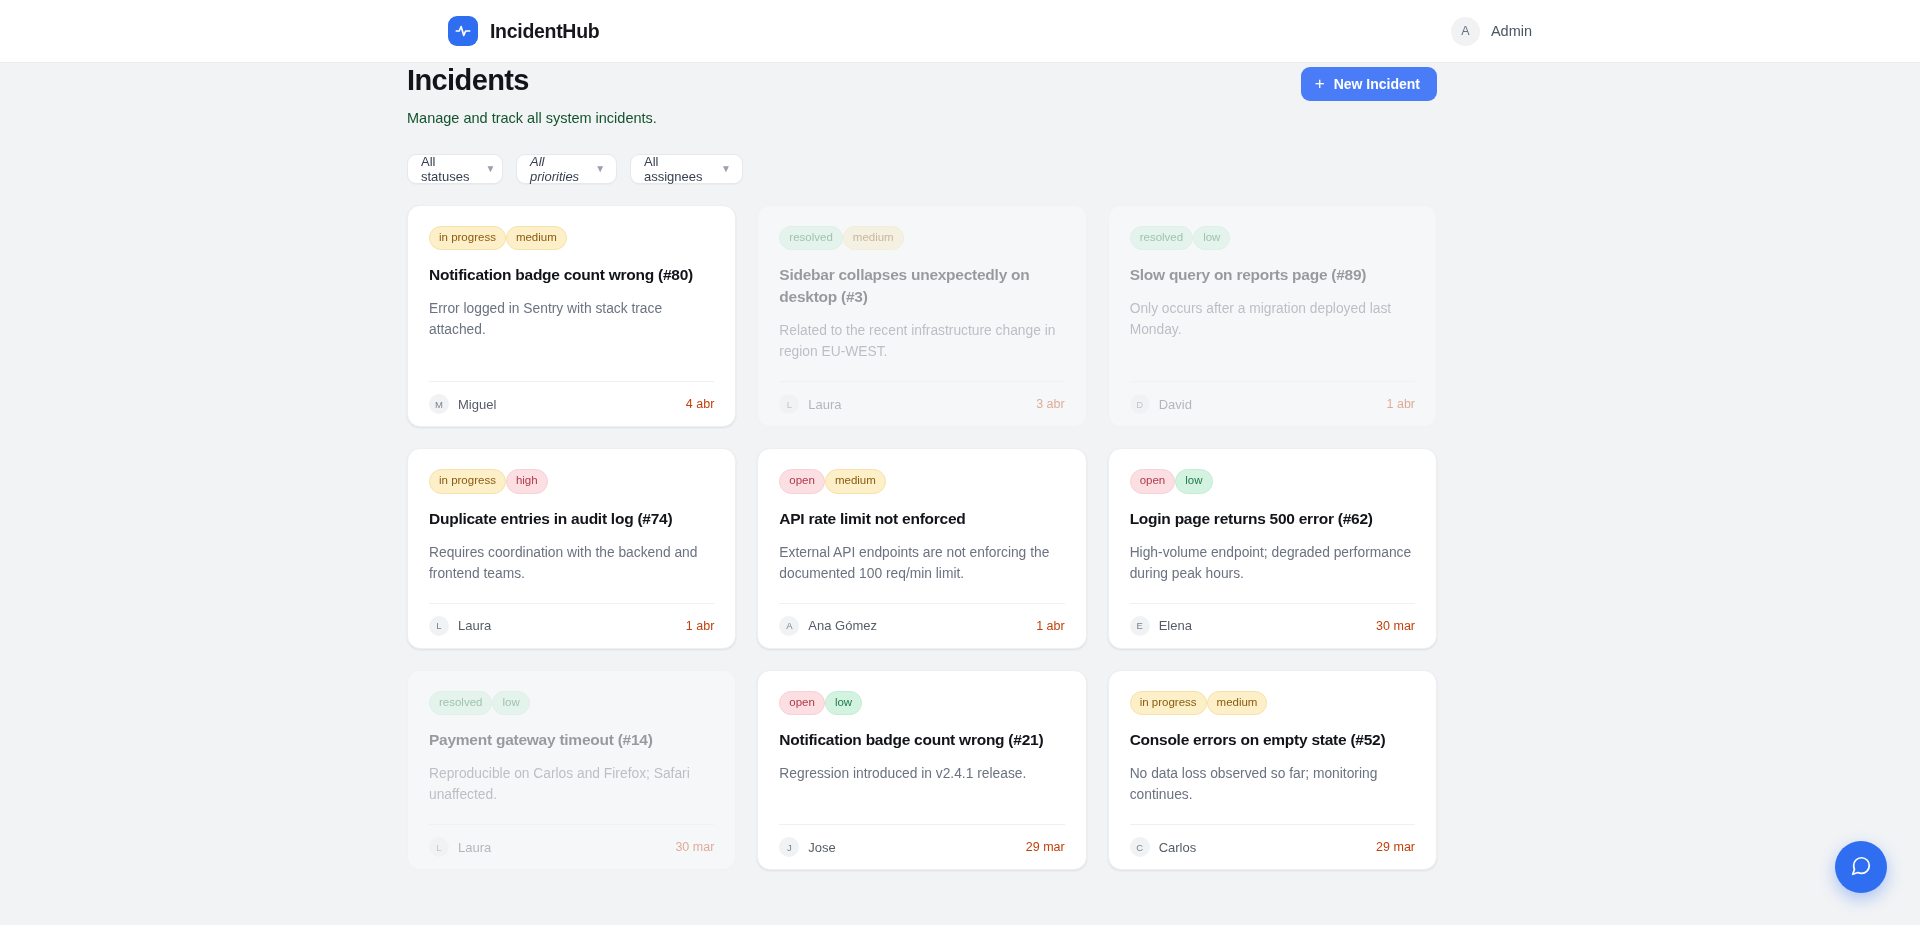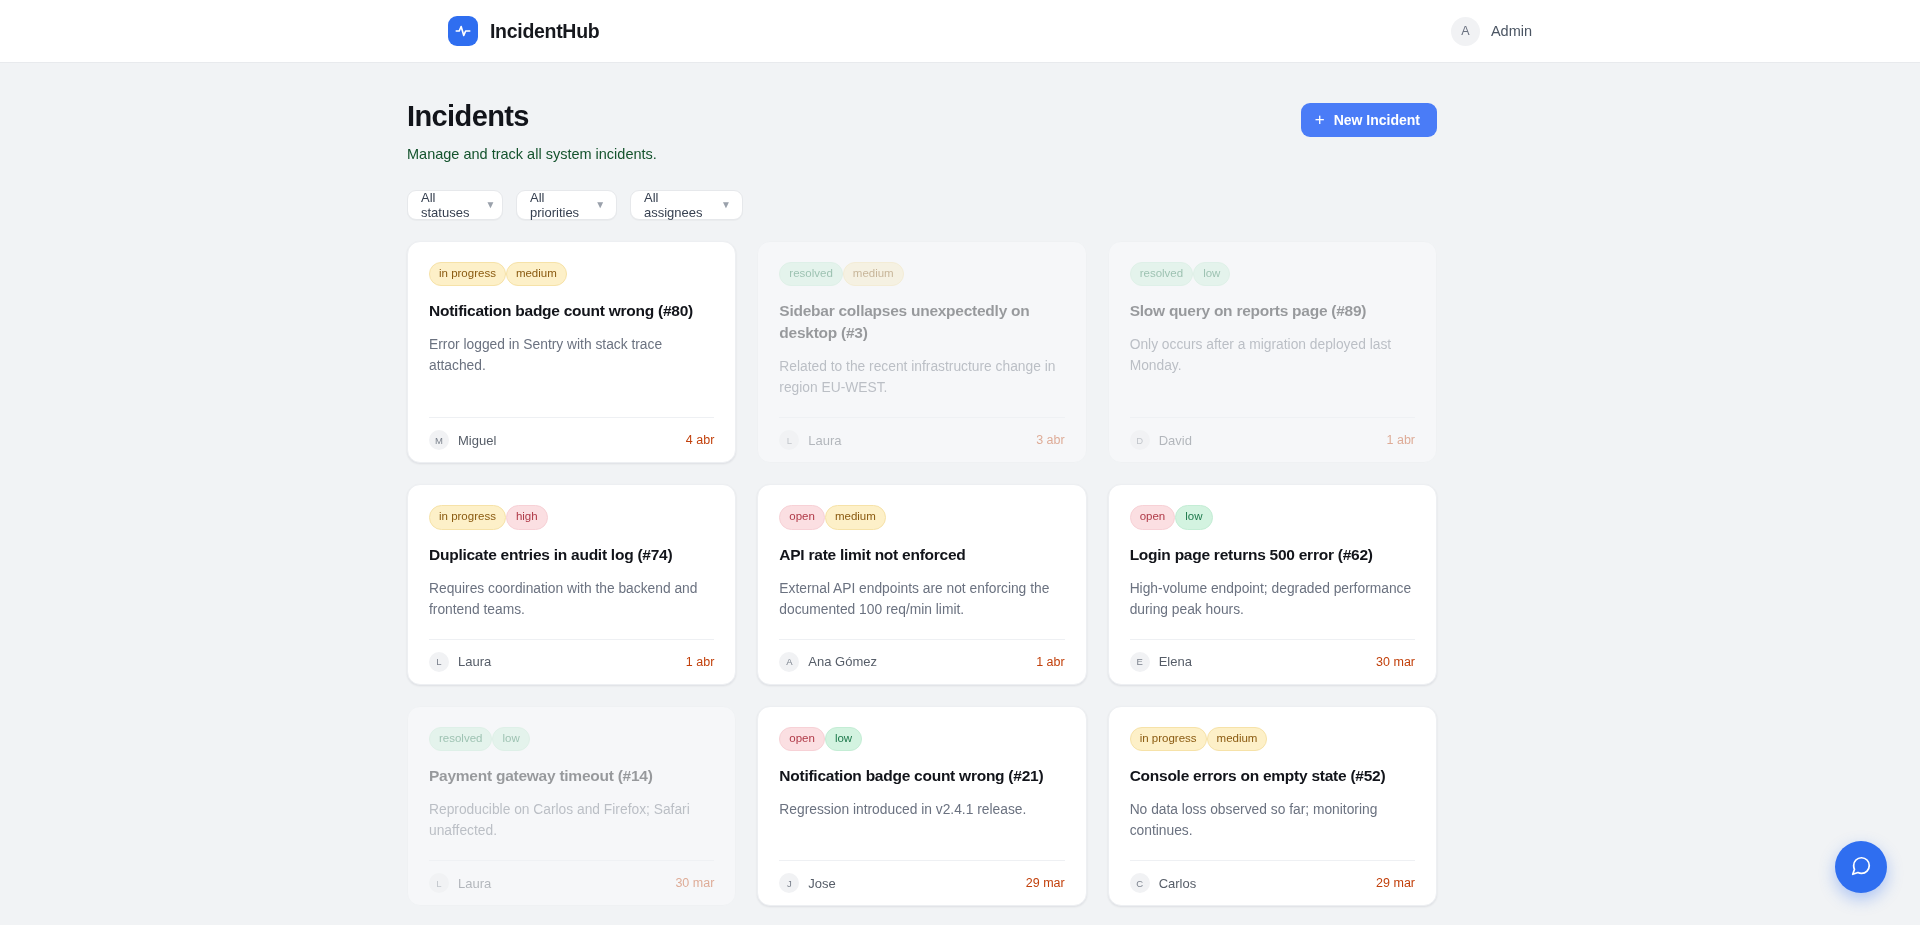--- a/index.html
+++ b/index.html
@@ -79,21 +79,20 @@
 
   .user-name {
     font-size: 14.5px;
     color: #4b5563;
   }
 
   
   .page {
     width: 1030px;
     margin: 0 auto;
-    padding-top: 36px;
     padding-left: 0;
     position: relative;
     left: -38px;
   }
 
   .page-head {
     display: flex;
     align-items: flex-start;
     justify-content: space-between;
   }
@@ -153,21 +152,21 @@
     justify-content: space-between;
     gap: 16px;
     padding: 0 11px 0 13px;
     font-size: 13px;
     color: #374151;
     cursor: pointer;
     box-shadow: 0 1px 1px rgba(16,24,40,0.03);
   }
   .filter .chev { color: #9aa1ab; font-size: 10px; line-height: 1; }
   .f-w1 { width: 96px; }
-  .f-w2 { width: 101px; }
+  .f-w2 { width: 101px; font-style: italic; }
   .f-w3 { width: 113px; }
 
   
   .grid {
     display: grid;
     grid-template-columns: repeat(3, 1fr);
     gap: 21px 21px;
     margin-top: 21px;
   }
 

